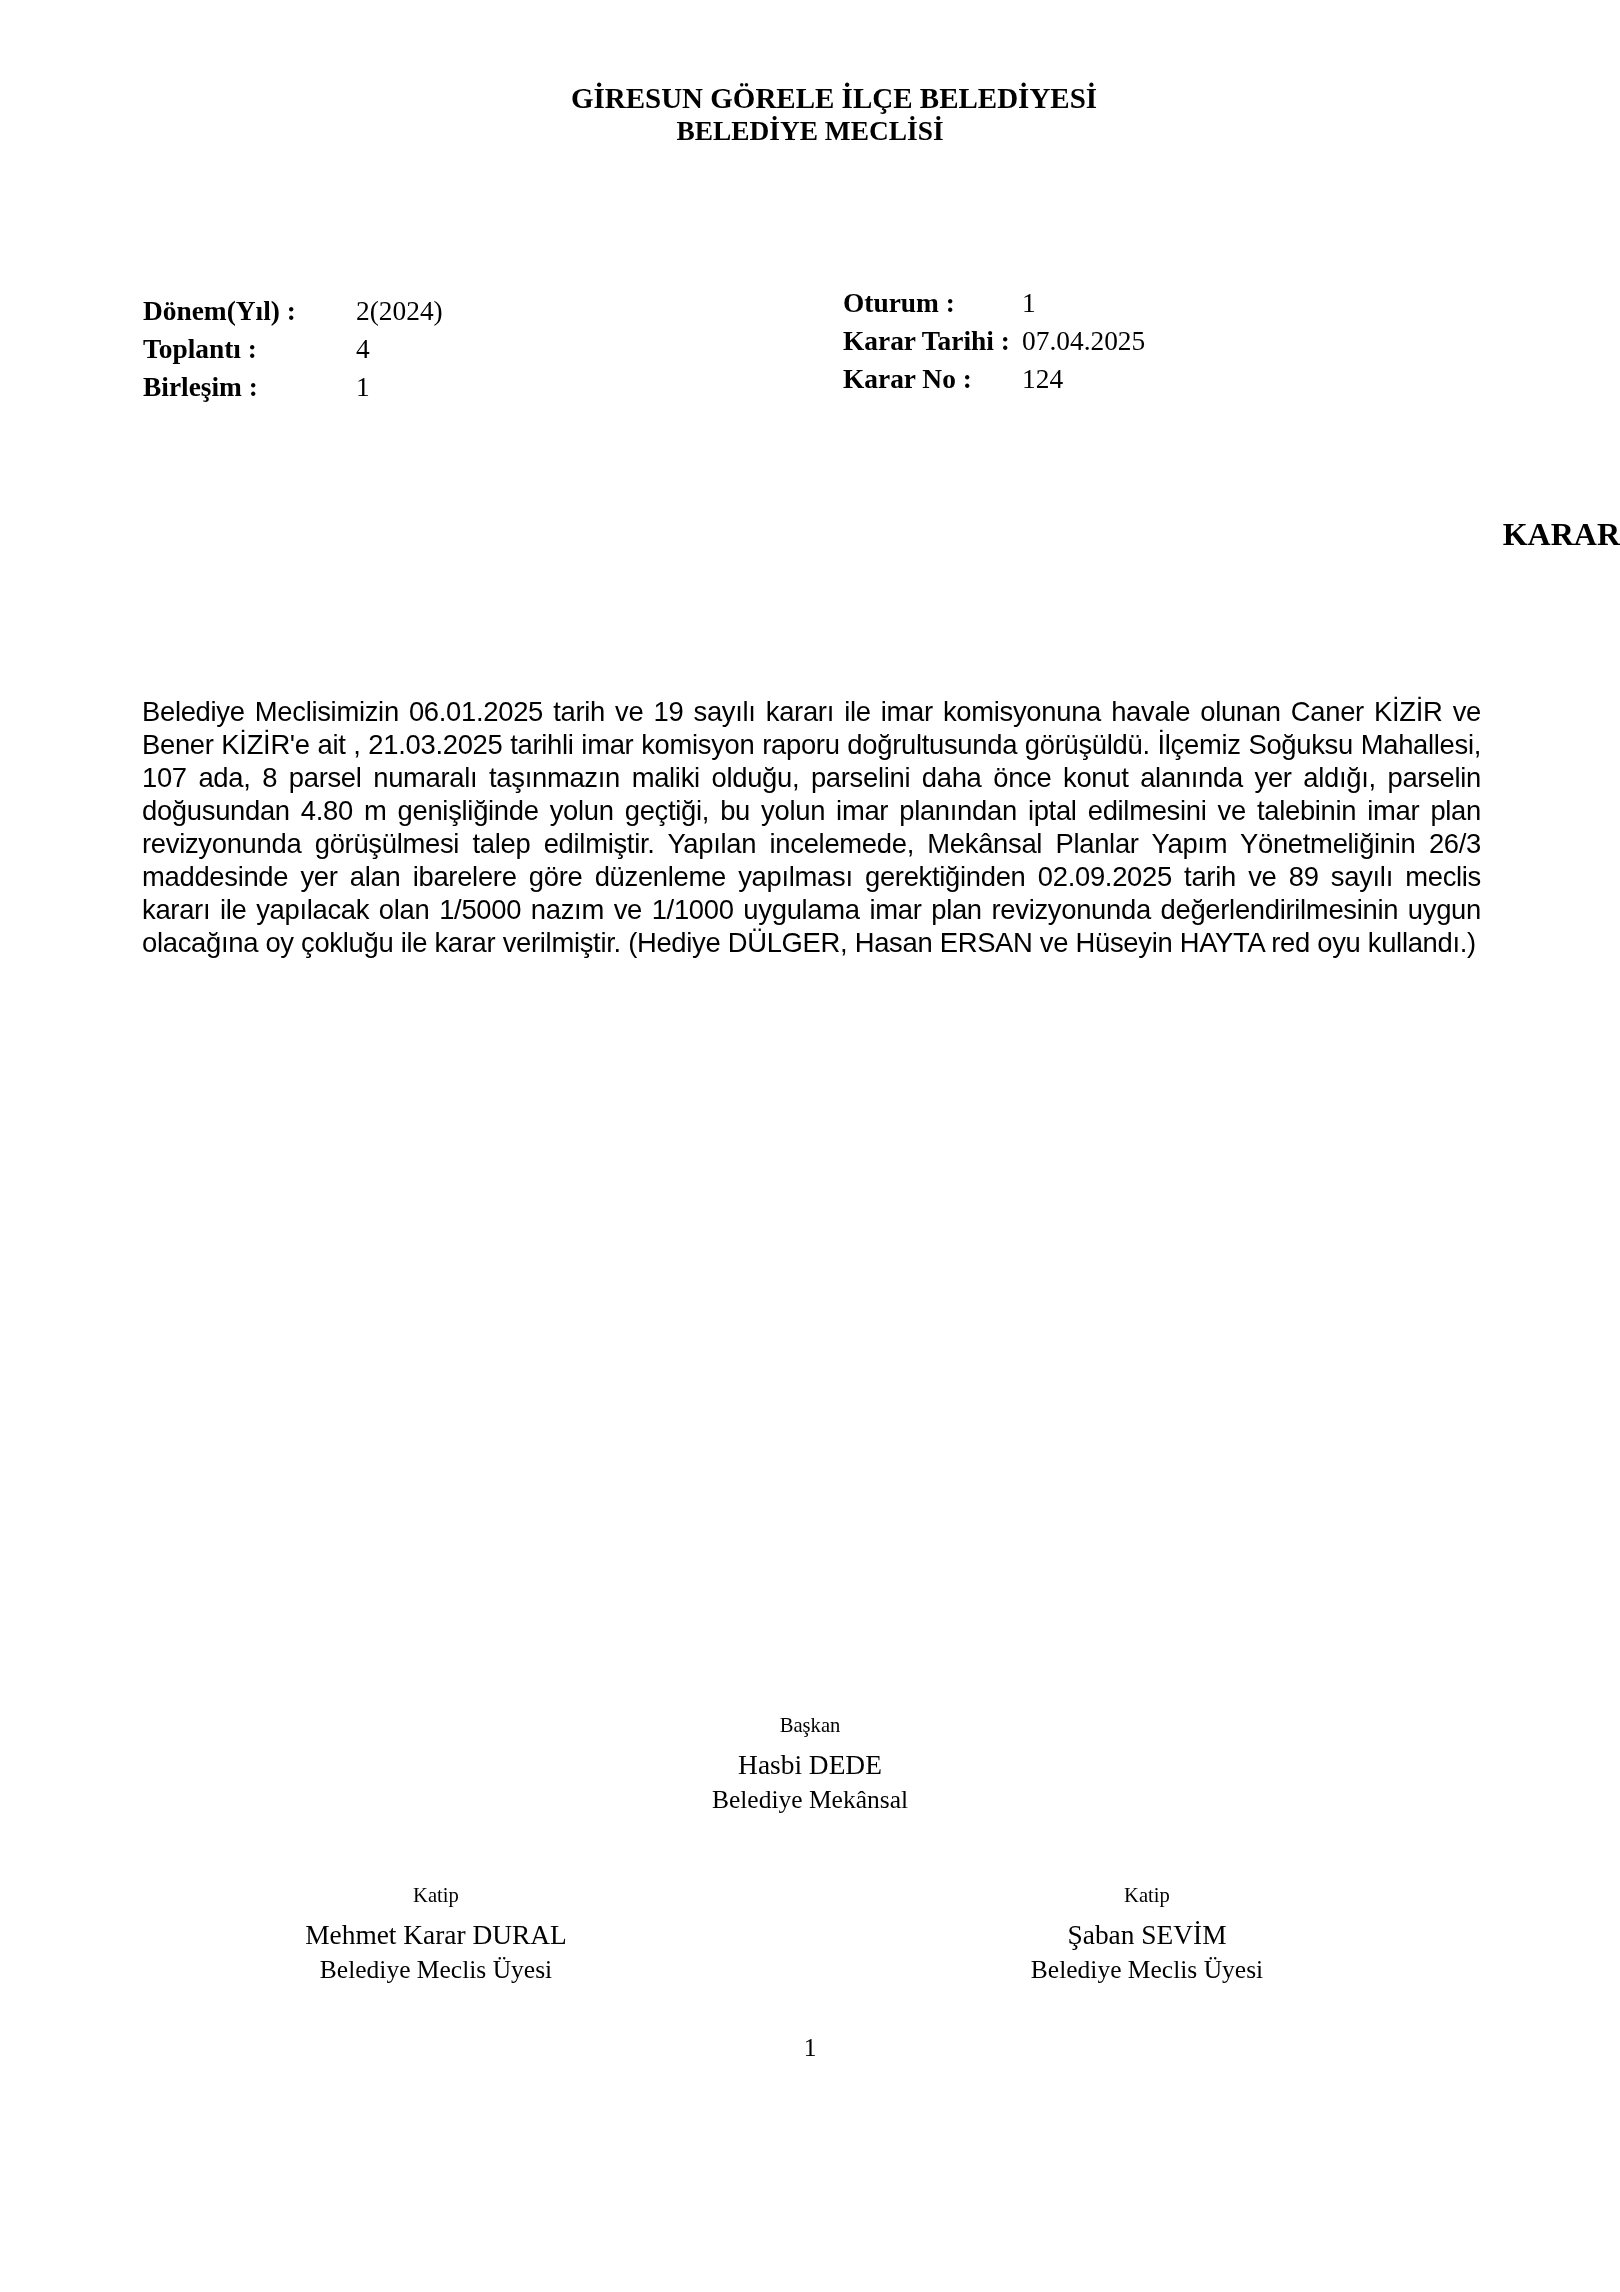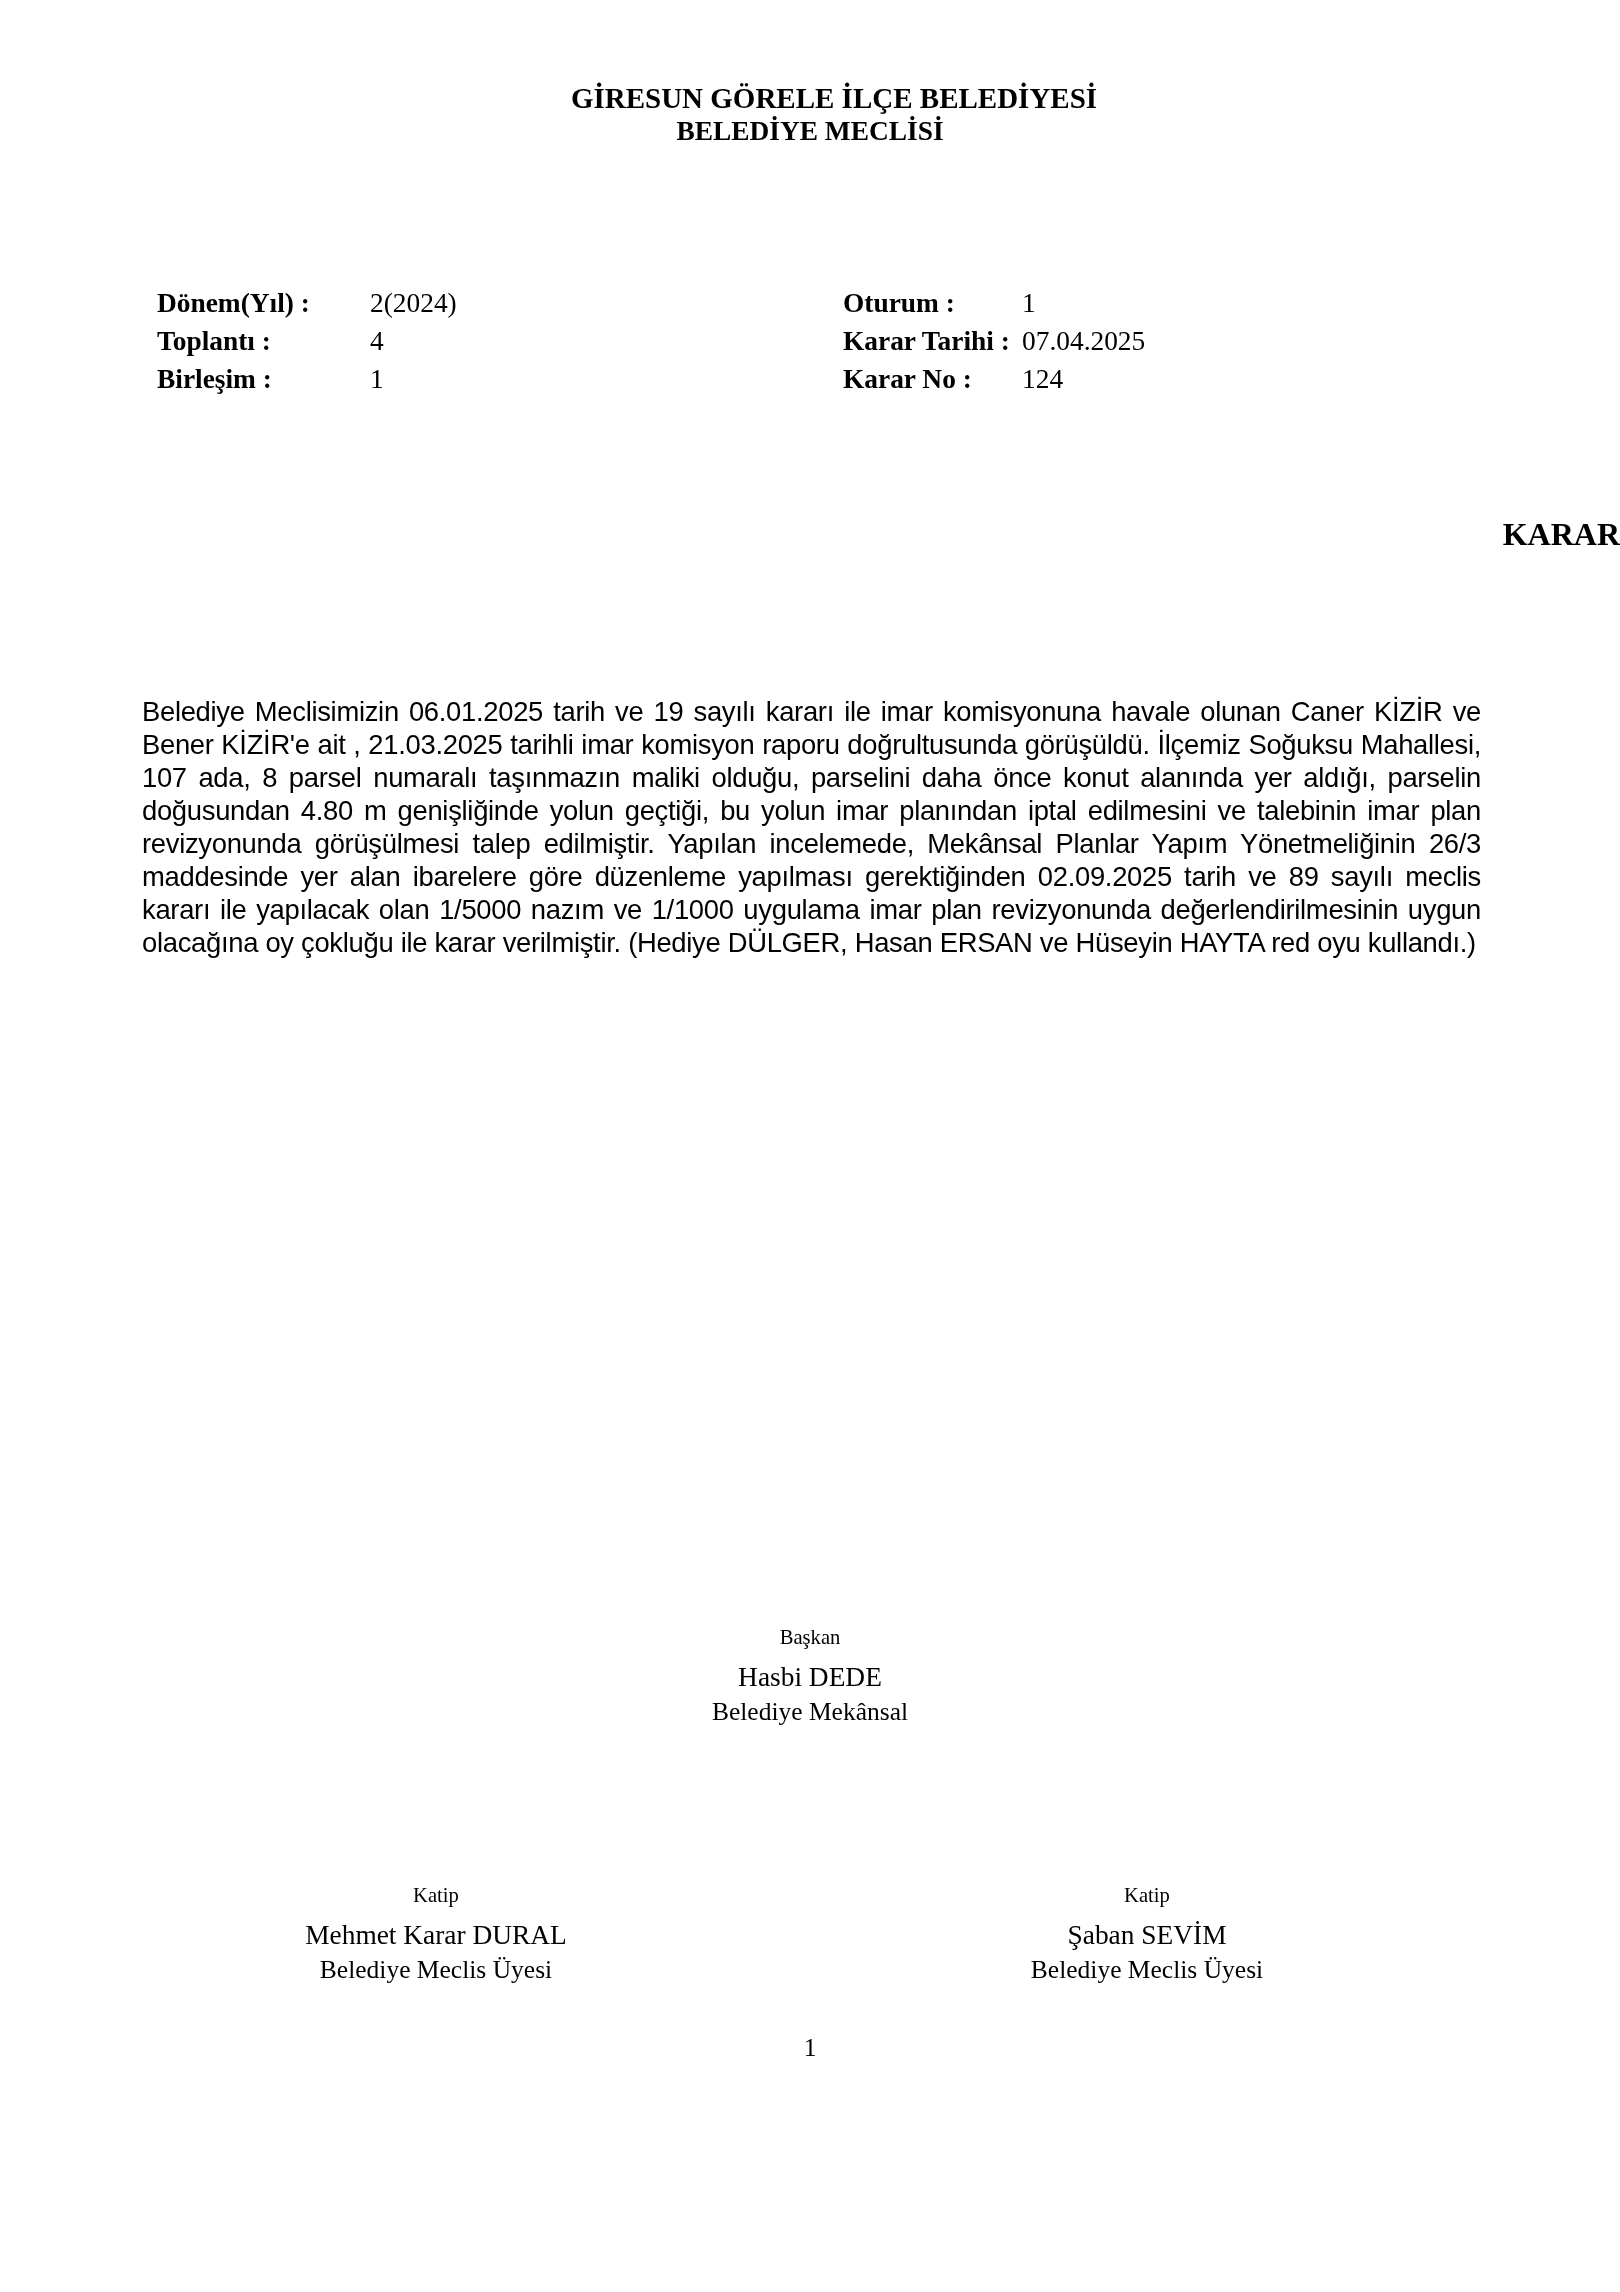--- a/index.html
+++ b/index.html
@@ -29,21 +29,21 @@
   .lh1 { font-size: 26.5px; line-height: 33px; }
   .lh2 { font-size: 29px; line-height: 33px; padding-left: 48px; }
   .lh3 { font-size: 27.4px; line-height: 33px; }
 
   
   .meta {
     position: absolute;
     top: 284px;
     font-size: 27.4px;
   }
-  .meta-left  { left: 157px; }
+  .meta-left  { left: 143px; margin-top: 8px; }
   .meta-right { left: 843px; }
   .meta-row { height: 38px; line-height: 38px; white-space: nowrap; }
   .meta-label {
     display: inline-block;
     font-weight: bold;
   }
   .meta-left  .meta-label { width: 213px; }
   .meta-right .meta-label { width: 179px; }
   .meta-value { font-weight: normal; }
 
@@ -93,21 +93,21 @@
     letter-spacing: -0.3px;
     text-align: justify;
     text-align-last: left;
   }
 
   
   .sig {
     position: absolute;
     text-align: center;
   }
-  .sig-chairman { top: 1626px; left: 0; width: 100%; }
+  .sig-chairman { top: 1714px; left: 0; width: 100%; }
   .sig-clerk-left  { top: 1884px; left: 240px; width: 392px; }
   .sig-clerk-right { top: 1884px; left: 951px; width: 392px; }
   .sig-role  { font-size: 20.6px; line-height: 22.5px; margin-bottom: 11.8px; }
   .sig-name  { font-size: 27.4px; line-height: 35px; }
   .sig-title { font-size: 25.5px; line-height: 33px; }
 
   
   .page-number {
     position: absolute;
     top: 2031px;

